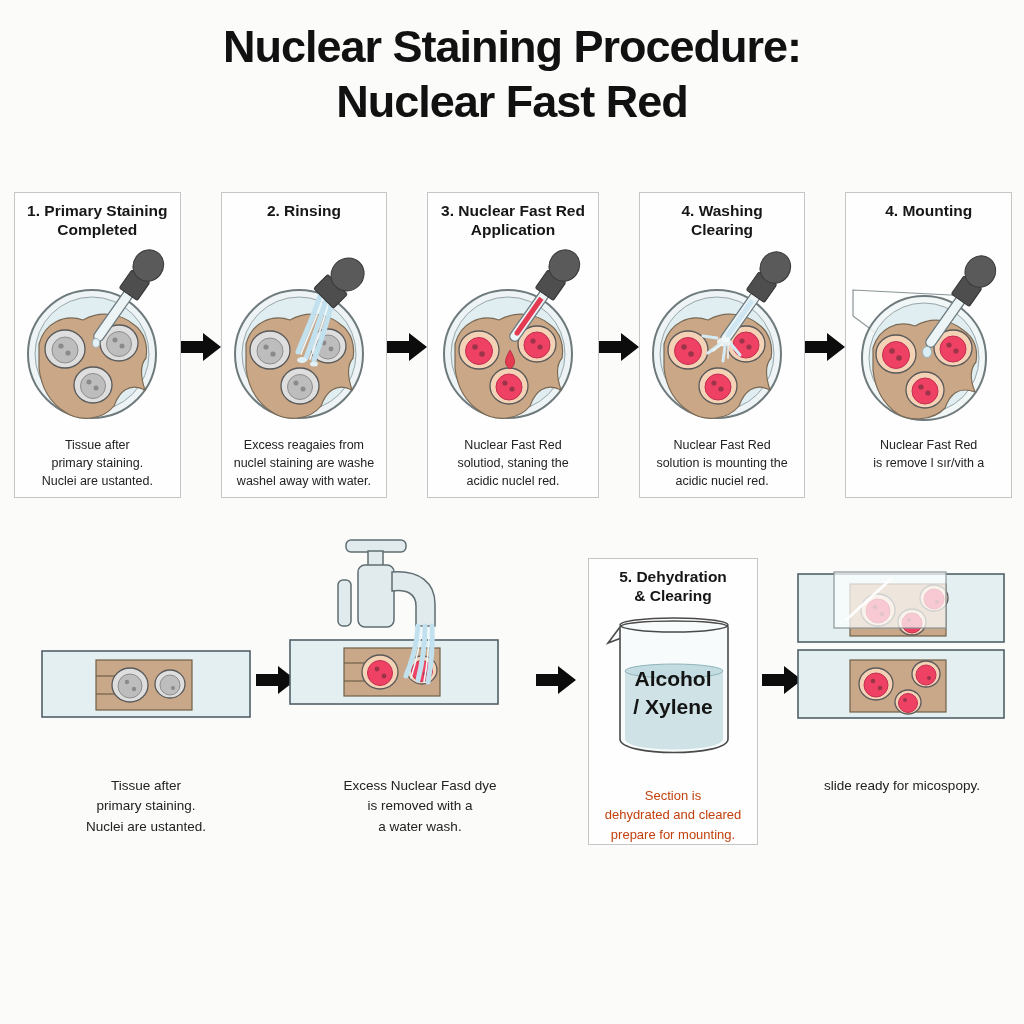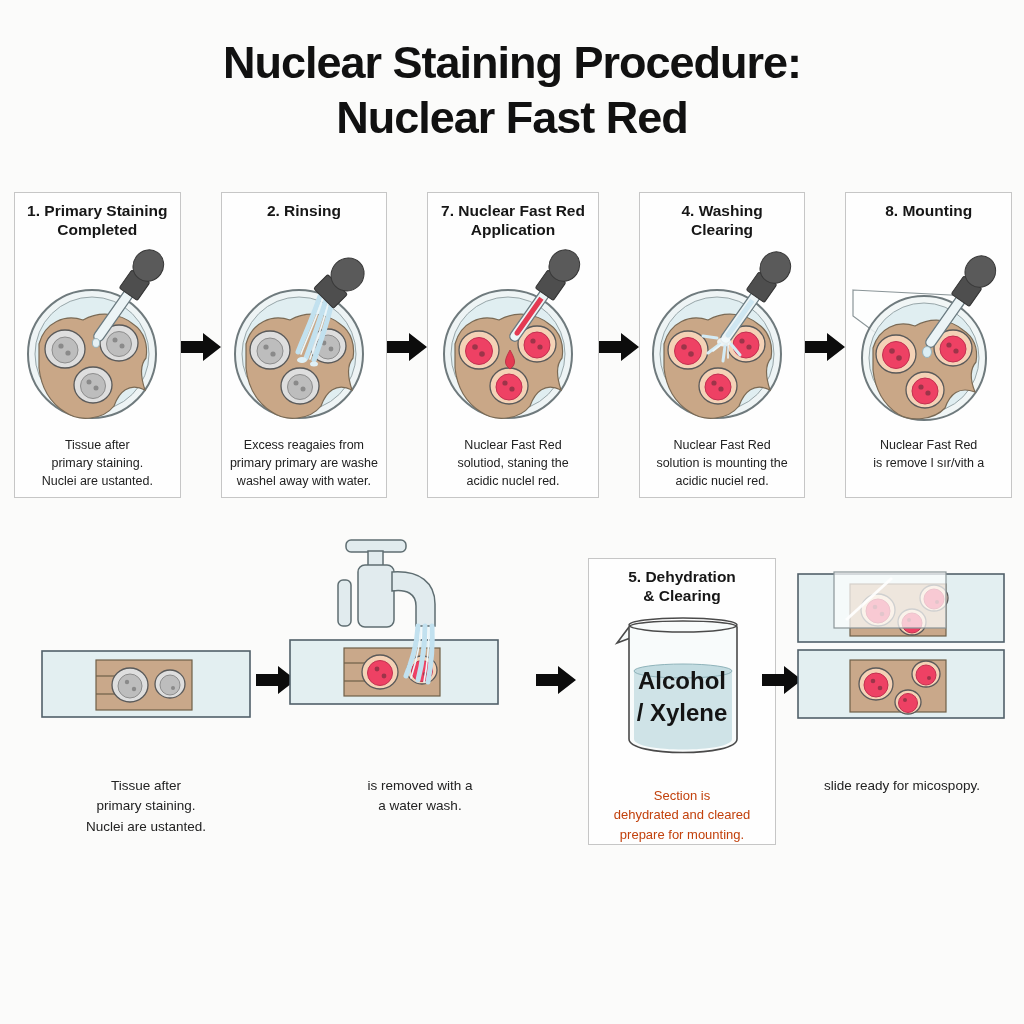--- a/index.html
+++ b/index.html
@@ -2,21 +2,21 @@
 <html><head>
 <meta charset="utf-8">
 <style>
   html,body{margin:0;padding:0;}
   body{
     width:1024px;height:1024px;position:relative;overflow:hidden;
     background:#fbfbfa;color:#1c1c1c;
     font-family:"Liberation Sans","DejaVu Sans",sans-serif;
   }
   
-  .main-title{margin-top:36px;text-align:center;font-weight:bold;
+  .main-title{margin-top:20px;text-align:center;font-weight:bold;
     font-size:45px;line-height:1.22;letter-spacing:-1px;color:#111;}
   
   .top-row{position:absolute;left:0;top:192px;width:1024px;height:308px;
     display:flex;justify-content:space-between;padding:0 12px 0 14px;box-sizing:border-box;}
   .panel{width:168px;height:306px;background:#fefefe;border:1px solid #c6c6c6;
     box-sizing:border-box;display:flex;flex-direction:column;align-items:center;}
   .panel-3{width:173px;}
   .panel-title{margin-top:9px;height:44px;text-align:center;font-weight:bold;
     font-size:15.5px;line-height:1.22;color:#161616;}
   .panel-caption{text-align:center;font-size:12.5px;line-height:1.45;color:#222;
@@ -24,21 +24,21 @@
   .illus{flex:0 0 auto;}
   .arrow-wrap{margin-top:141px;flex:0 0 40px;display:flex;justify-content:center;}
   
   .bottom-row{position:absolute;left:0;top:530px;width:1024px;height:420px;}
   .abs{position:absolute;}
   .b-caption{text-align:center;font-size:13.5px;line-height:1.5;color:#222;white-space:nowrap;}
   .box-panel{background:#fefefe;border:1px solid #c6c6c6;box-sizing:border-box;
     display:flex;flex-direction:column;align-items:center;}
   .beaker-hold{position:relative;width:150px;height:155px;}
   .beaker-label{position:absolute;left:0;top:54px;width:150px;text-align:center;
-    font-weight:bold;font-size:24px;line-height:1.35;color:#141414;}
+    font-weight:bold;font-size:21px;line-height:1.35;color:#141414;}
   .box-caption{text-align:center;font-size:13px;line-height:1.5;color:#c2410c;
     white-space:nowrap;margin-top:20px;}
   
   .d-outer{fill:#eef4f5;stroke:#6f7a7d;stroke-width:2;}
   .d-inner{fill:#e0eef1;stroke:#98a6a9;stroke-width:1;}
   .d-tissue{fill:#c9a787;stroke:#7a6a55;stroke-width:1.2;}
   .cell-o-gray{fill:#dedede;stroke:#5a5a5a;stroke-width:1.3;}
   .cell-i-gray{fill:#bdbdbd;stroke:#8d8d8d;stroke-width:1;}
   .dot-gray{fill:#8a8a8a;}
   .cell-o-red{fill:#f4d2b6;stroke:#5a5a5a;stroke-width:1.3;}
@@ -144,34 +144,34 @@
         <ellipse cx="78" cy="114" rx="5" ry="3" fill="#dff0f7"></ellipse>
         <ellipse cx="90" cy="118" rx="4" ry="2.5" fill="#dff0f7"></ellipse>
       </g>
       <g transform="translate(108,44) rotate(45)">
         <rect class="collar" x="-14" y="-8" width="28" height="20" rx="2"></rect>
         <ellipse class="bulb" cx="0" cy="-22" rx="16" ry="17"></ellipse>
       </g>
     </svg>
     <div class="panel-caption">
       <div>Excess reagaies from</div>
-      <div>primary primary are washe</div>
+      <div>nuclel staining are washe</div>
       <div>washel away with water.</div>
     </div>
   </div>
 
   <div class="arrow-wrap">
     <svg width="40" height="28" viewBox="0 0 40 28">
         <polygon class="arrow" points="0,8 22,8 22,0 40,14 22,28 22,20 0,20"></polygon>
       </svg>
   </div>
 
   <div class="panel panel-3">
     <div class="panel-title">
-      <div>7. Nuclear Fast Red</div>
+      <div>3. Nuclear Fast Red</div>
       <div>Application</div>
     </div>
     <svg class="illus" width="160" height="188" viewBox="0 0 160 188">
       <circle class="d-outer" cx="75" cy="108" r="64"></circle>
       <circle class="d-inner" cx="75" cy="108" r="57"></circle>
       <path class="d-tissue" d="M22,98 C28,76 48,68 66,74 C84,64 104,68 116,78 C128,86 131,100 129,112 C122,120 124,132 128,144 C112,136 102,146 97,160 C86,174 62,176 48,166 C32,156 24,140 22,122 Z"></path>
       <g>
         <ellipse class="cell-o-red" cx="46" cy="104" rx="20" ry="19"></ellipse>
         <circle class="cell-i-red" cx="46" cy="105" r="13.5"></circle>
         <circle class="dot-red" cx="42" cy="101" r="2.8"></circle>
@@ -253,21 +253,21 @@
   </div>
 
   <div class="arrow-wrap">
     <svg width="40" height="28" viewBox="0 0 40 28">
         <polygon class="arrow" points="0,8 22,8 22,0 40,14 22,28 22,20 0,20"></polygon>
       </svg>
   </div>
 
   <div class="panel">
     <div class="panel-title">
-      <div>8. Mounting</div>
+      <div>4. Mounting</div>
       <div></div>
     </div>
     <svg class="illus" width="160" height="188" viewBox="0 0 160 188">
       <polygon class="coverslip" points="4,44 120,50 74,122 4,70"></polygon>
       <circle class="d-outer" cx="75" cy="112" r="62" fill-opacity="0.85"></circle>
       <circle class="d-inner" cx="75" cy="112" r="55"></circle>
       <path class="d-tissue" d="M24,102 C30,82 48,74 66,80 C84,70 102,74 114,84 C126,92 129,104 127,116 C120,124 122,136 126,146 C110,140 101,148 96,162 C85,174 62,176 49,168 C34,158 26,142 24,124 Z"></path>
       <g>
         <ellipse class="cell-o-red" cx="47" cy="108" rx="20" ry="19"></ellipse>
         <circle class="cell-i-red" cx="47" cy="109" r="13.5"></circle>
@@ -345,31 +345,32 @@
     <circle class="dot-red" cx="137" cy="136" r="2"></circle>
     <g>
       <path class="waterline" d="M130,88 C129,108 124,122 118,138"></path>
       <path class="waterline" d="M137,88 C137,110 134,126 130,142"></path>
       <path class="waterline" d="M144,88 C145,110 143,128 140,144"></path>
       <path class="waterline2" d="M133,90 C132,110 128,124 123,140"></path>
       <path class="waterline2" d="M141,90 C141,112 139,128 136,144"></path>
     </g>
   </svg>
   <div class="b-caption abs" style="left:300px;top:246px;width:240px">
+    <div>Excess Nuclear Fasd dye</div>
     <div>is removed with a</div>
     <div>a water wash.</div>
   </div>
 
   <div class="abs" style="left:536px;top:136px">
     <svg width="40" height="28" viewBox="0 0 40 28">
         <polygon class="arrow" points="0,8 22,8 22,0 40,14 22,28 22,20 0,20"></polygon>
       </svg>
   </div>
 
-  <div class="box-panel abs" style="left:588px;top:28px;width:188px;height:287px">
+  <div class="box-panel abs" style="left:588px;top:28px;width:170px;height:287px">
     <div class="panel-title">
       <div>5. Dehydration</div>
       <div>&amp; Clearing</div>
     </div>
     <div class="beaker-hold">
       <svg width="150" height="155" viewBox="0 0 150 155">
         <path class="beaker-glass" d="M22,16 L10,32 L26,26"></path>
         <path class="beaker-glass" d="M22,16 C22,8 130,8 130,16 L130,128 C130,146 22,146 22,128 Z"></path>
         <ellipse cx="76" cy="14" rx="54" ry="7" fill="none" stroke="#4a4a4a" stroke-width="1.4"></ellipse>
         <path class="beaker-liquid" d="M27,60 L125,60 L125,128 C125,142 27,142 27,128 Z"></path>

